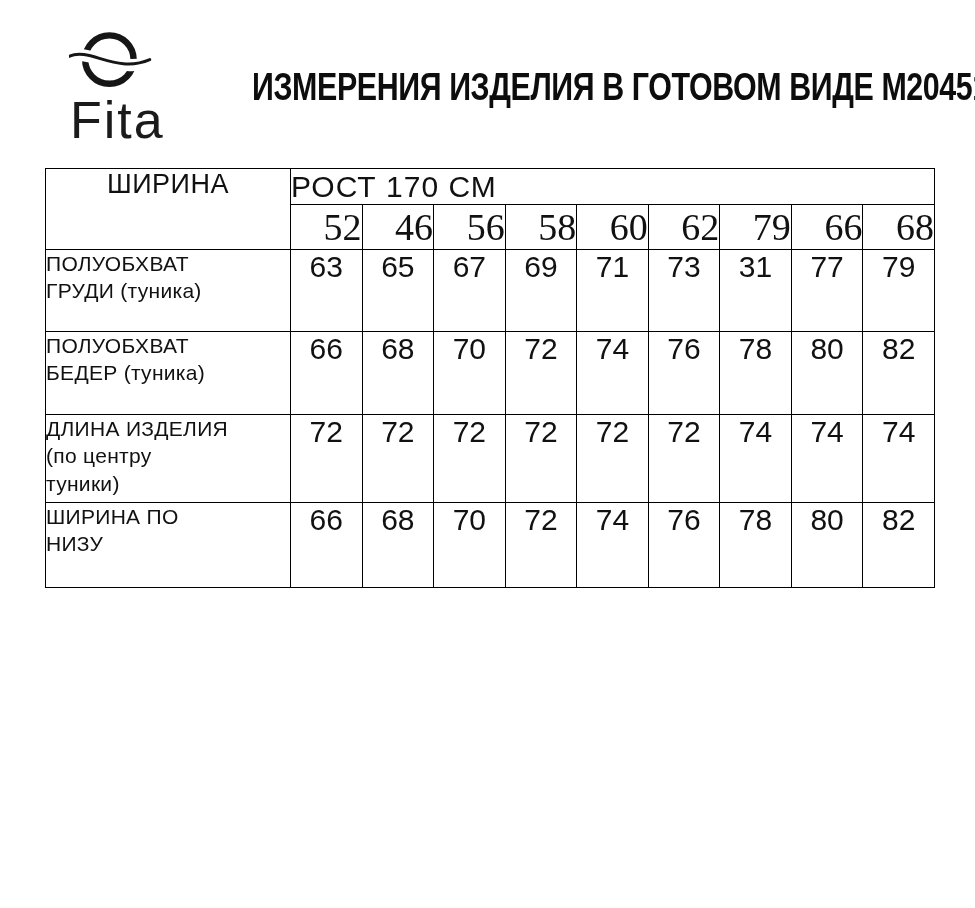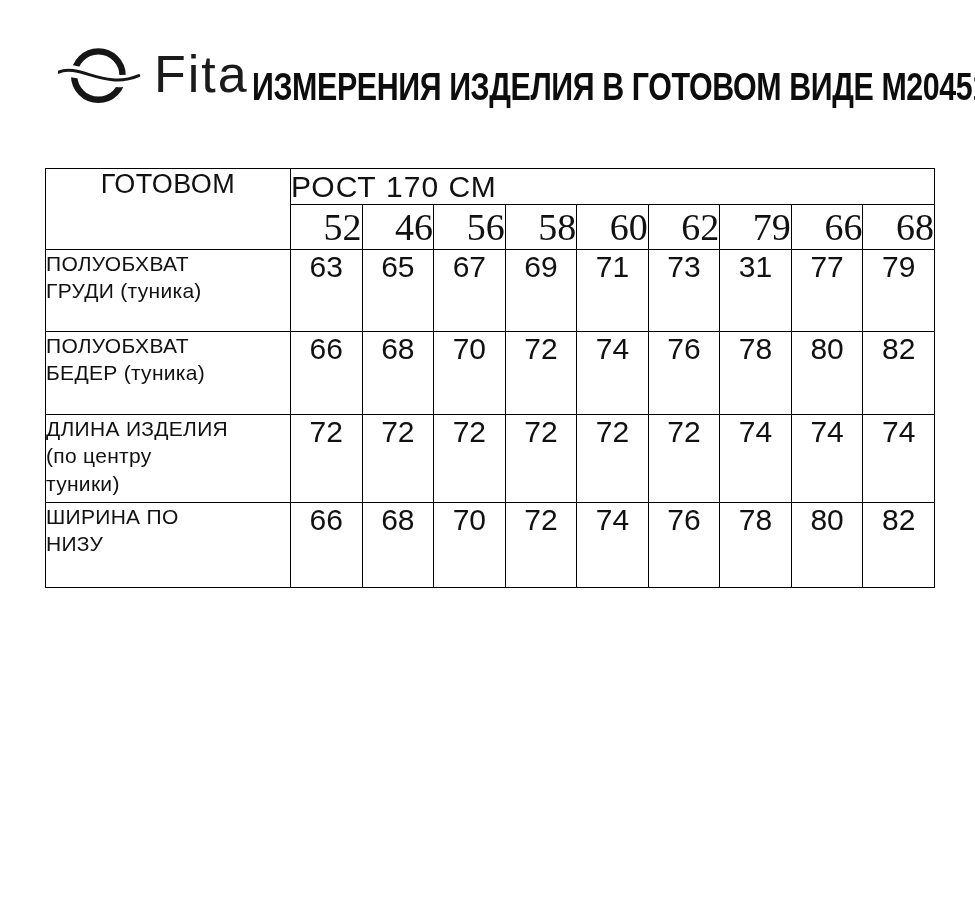--- a/index.html
+++ b/index.html
@@ -10,23 +10,24 @@
     background: #ffffff;
     font-family: "Liberation Sans", sans-serif;
     color: #111111;
     overflow: hidden;
   }
 
   
   .header {
     position: absolute;
     left: 58px;
-    top: 38px;
+    top: 22px;
     display: flex;
     align-items: center;
+    flex-direction: column;
   }
   .logo-mark { display: block; }
   .brand-name {
     font-size: 52px;
     font-weight: 400;
     letter-spacing: 2px;
     color: #1b1b1b;
     margin-left: 12px;
     line-height: 1;
   }
@@ -119,21 +120,21 @@
         <col>
         <col>
         <col>
         <col>
         <col>
         <col>
         <col>
     </colgroup>
     <tbody>
       <tr>
-        <td class="corner" rowspan="2">ГОТОВОМ</td>
+        <td class="corner" rowspan="2">ШИРИНА</td>
         <td class="span-head" colspan="9">РОСТ 170 СМ</td>
       </tr>
       <tr>
         <td class="size-head">52</td>
         <td class="size-head">46</td>
         <td class="size-head">56</td>
         <td class="size-head">58</td>
         <td class="size-head">60</td>
         <td class="size-head">62</td>
         <td class="size-head">79</td>

